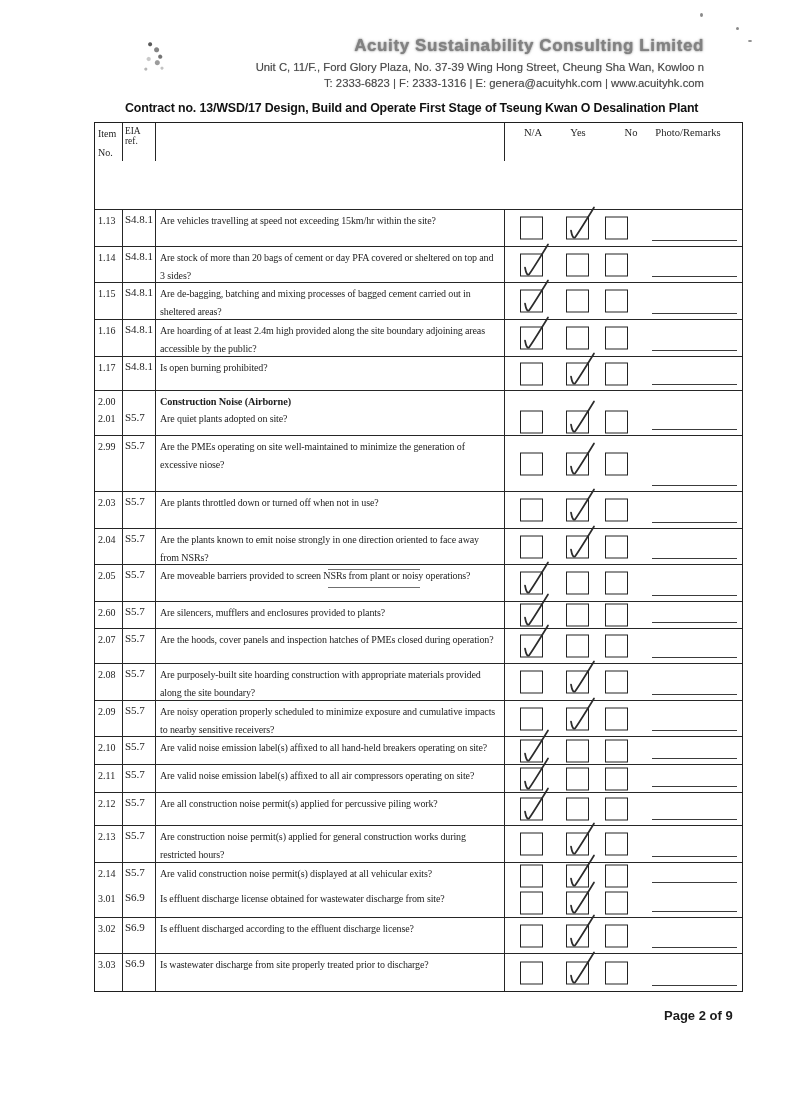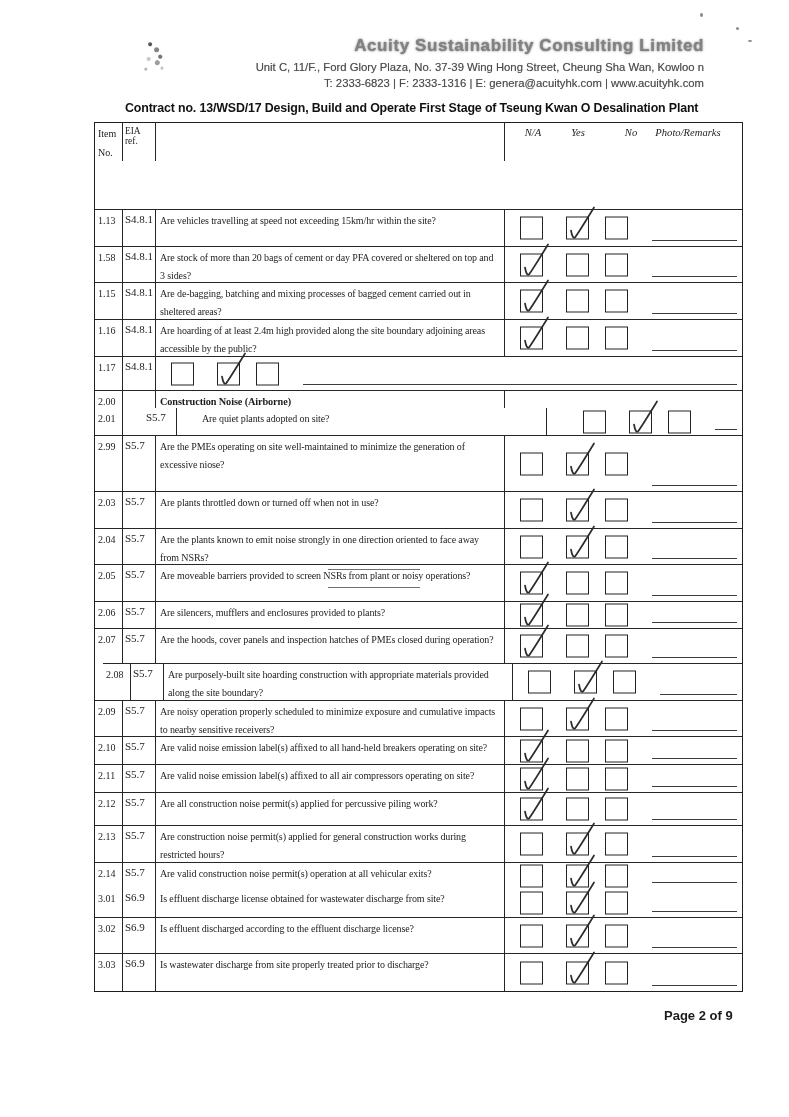--- a/index.html
+++ b/index.html
@@ -77,21 +77,21 @@
   .c-eia{
     width:33px; border-right:1.5px solid #262626;
     font-size:11px; padding:3px 1px 0 2px;
   }
   .c-q{
     width:349px; border-right:1.5px solid #262626;
     font-size:10px; letter-spacing:-.12px; line-height:1.78;
     padding:2px 5px 0 4px;
   }
   .section .c-q{font-weight:bold; font-size:10.3px;}
-  .c-checks{flex:1; position:relative;font-style:italic;}
+  .c-checks{flex:1; position:relative;}
   
   .hcell{position:absolute; top:4px; transform:translateX(-50%); font-size:10.6px; white-space:nowrap;}
   .h-na{left:28px;} .h-yes{left:73px;} .h-no{left:113px;padding-left:26px;} .h-remarks{left:183px;}
   .h-item{font-size:10px; line-height:1.85;}
   .h-eia{font-size:9.4px;}
 
   
   .cbx{
     position:absolute; top:50%; transform:translateY(-50%);
     width:23px; height:23px;
@@ -157,21 +157,21 @@
       <div class="cbx cbx-yes">
               <svg class="tick" width="36" height="38" viewBox="0 0 36 38">
                 <path d="M9 26 Q10.5 34.5 13 33 Q17 27.5 32 3"></path>
               </svg>
             </div>
       <div class="cbx cbx-no"></div>
       <div class="remark-line"></div>
     </div>
   </div>
         <div class="t-row" style="height: 36px;">
-    <div class="cell c-item">1.58</div>
+    <div class="cell c-item">1.14</div>
     <div class="cell c-eia">S4.8.1</div>
     <div class="cell c-q">Are stock of more than 20 bags of cement or day PFA covered or sheltered on top and 3 sides?</div>
     <div class="cell c-checks">
       <div class="cbx cbx-na">
               <svg class="tick" width="36" height="38" viewBox="0 0 36 38">
                 <path d="M9 26 Q10.5 34.5 13 33 Q17 27.5 32 3"></path>
               </svg>
             </div>
       <div class="cbx cbx-yes"></div>
       <div class="cbx cbx-no"></div>
@@ -204,38 +204,39 @@
               </svg>
             </div>
       <div class="cbx cbx-yes"></div>
       <div class="cbx cbx-no"></div>
       <div class="remark-line"></div>
     </div>
   </div>
         <div class="t-row" style="height: 34px;">
     <div class="cell c-item">1.17</div>
     <div class="cell c-eia">S4.8.1</div>
+    <div class="cell c-q">Is open burning prohibited?</div>
     <div class="cell c-checks">
       <div class="cbx cbx-na"></div>
       <div class="cbx cbx-yes">
               <svg class="tick" width="36" height="38" viewBox="0 0 36 38">
                 <path d="M9 26 Q10.5 34.5 13 33 Q17 27.5 32 3"></path>
               </svg>
             </div>
       <div class="cbx cbx-no"></div>
       <div class="remark-line"></div>
     </div>
   </div>
         <div class="t-row section" style="height: 18px;">
     <div class="cell c-item">2.00</div>
     <div class="cell c-eia"></div>
     <div class="cell c-q">Construction Noise (Airborne)</div>
     <div class="cell c-checks"></div>
   </div>
-        <div class="t-row merged" style="height: 27px; gap: 21px;">
+        <div class="t-row merged" style="height: 27px;">
     <div class="cell c-item">2.01</div>
     <div class="cell c-eia">S5.7</div>
     <div class="cell c-q">Are quiet plants adopted on site?</div>
     <div class="cell c-checks">
       <div class="cbx cbx-na"></div>
       <div class="cbx cbx-yes">
               <svg class="tick" width="36" height="38" viewBox="0 0 36 38">
                 <path d="M9 26 Q10.5 34.5 13 33 Q17 27.5 32 3"></path>
               </svg>
             </div>
@@ -297,21 +298,21 @@
               <svg class="tick" width="36" height="38" viewBox="0 0 36 38">
                 <path d="M9 26 Q10.5 34.5 13 33 Q17 27.5 32 3"></path>
               </svg>
             </div>
       <div class="cbx cbx-yes"></div>
       <div class="cbx cbx-no"></div>
       <div class="remark-line"></div>
     </div>
   </div>
         <div class="t-row" style="height: 27px;">
-    <div class="cell c-item">2.06</div>
+    <div class="cell c-item">2.60</div>
     <div class="cell c-eia">S5.7</div>
     <div class="cell c-q">Are silencers, mufflers and enclosures provided to plants?</div>
     <div class="cell c-checks">
       <div class="cbx cbx-na">
               <svg class="tick" width="36" height="38" viewBox="0 0 36 38">
                 <path d="M9 26 Q10.5 34.5 13 33 Q17 27.5 32 3"></path>
               </svg>
             </div>
       <div class="cbx cbx-yes"></div>
       <div class="cbx cbx-no"></div>
@@ -326,21 +327,21 @@
       <div class="cbx cbx-na">
               <svg class="tick" width="36" height="38" viewBox="0 0 36 38">
                 <path d="M9 26 Q10.5 34.5 13 33 Q17 27.5 32 3"></path>
               </svg>
             </div>
       <div class="cbx cbx-yes"></div>
       <div class="cbx cbx-no"></div>
       <div class="remark-line"></div>
     </div>
   </div>
-        <div class="t-row" style="height: 37px; margin-left: 8px;">
+        <div class="t-row" style="height: 37px;">
     <div class="cell c-item">2.08</div>
     <div class="cell c-eia">S5.7</div>
     <div class="cell c-q">Are purposely-built site hoarding construction with appropriate materials provided along the site boundary?</div>
     <div class="cell c-checks">
       <div class="cbx cbx-na"></div>
       <div class="cbx cbx-yes">
               <svg class="tick" width="36" height="38" viewBox="0 0 36 38">
                 <path d="M9 26 Q10.5 34.5 13 33 Q17 27.5 32 3"></path>
               </svg>
             </div>
@@ -419,21 +420,21 @@
                 <path d="M9 26 Q10.5 34.5 13 33 Q17 27.5 32 3"></path>
               </svg>
             </div>
       <div class="cbx cbx-no"></div>
       <div class="remark-line"></div>
     </div>
   </div>
         <div class="t-row" style="height: 26px;">
     <div class="cell c-item">2.14</div>
     <div class="cell c-eia">S5.7</div>
-    <div class="cell c-q">Are valid construction noise permit(s) operation at all vehicular exits?</div>
+    <div class="cell c-q">Are valid construction noise permit(s) displayed at all vehicular exits?</div>
     <div class="cell c-checks">
       <div class="cbx cbx-na"></div>
       <div class="cbx cbx-yes">
               <svg class="tick" width="36" height="38" viewBox="0 0 36 38">
                 <path d="M9 26 Q10.5 34.5 13 33 Q17 27.5 32 3"></path>
               </svg>
             </div>
       <div class="cbx cbx-no"></div>
       <div class="remark-line"></div>
     </div>

